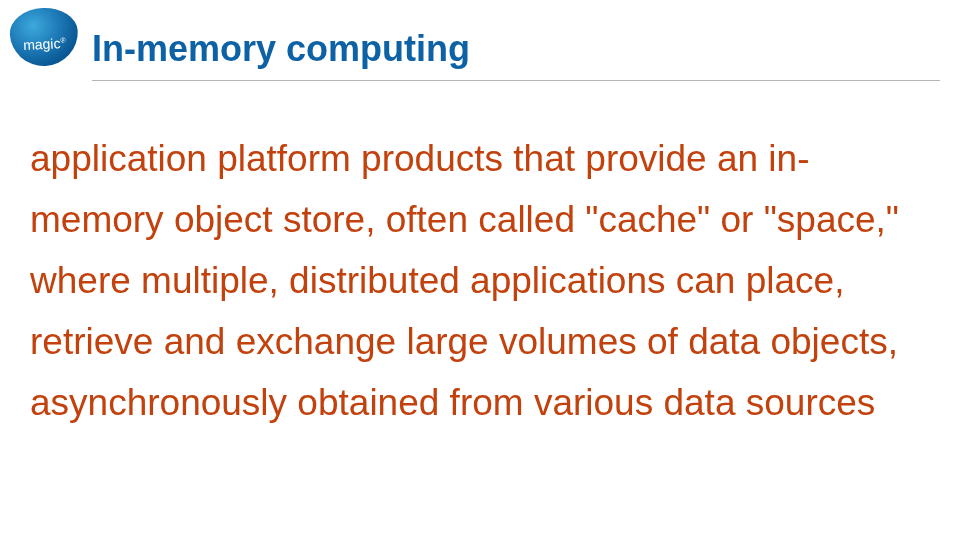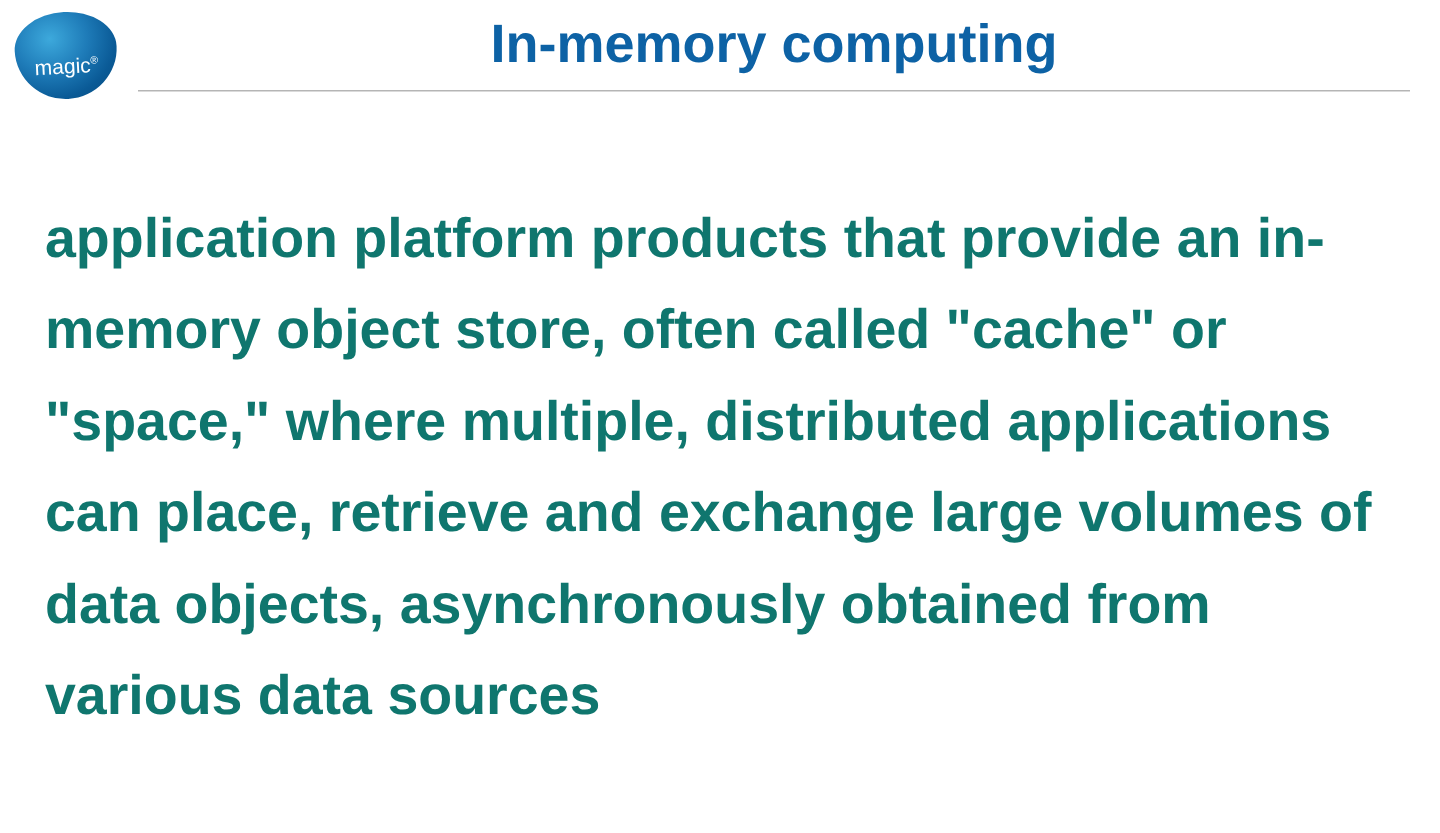--- a/index.html
+++ b/index.html
@@ -40,45 +40,44 @@
       font-weight: normal;
       font-family: Arial, sans-serif;
       white-space: nowrap;
     }
     .logo-text sup {
       font-size: 7px;
       vertical-align: super;
     }
     .header {
       position: absolute;
-      top: 8px;
+      top: 28px;
       left: 92px;
       right: 20px;
-      text-align: center;
     }
     .title {
       color: #0d62a5;
       font-size: 36px;
       font-weight: bold;
       padding-bottom: 10px;
     }
     .divider {
       border: none;
       border-top: 1px solid #b5b5b5;
       width: 100%;
     }
     .body-text {
       position: absolute;
       top: 128px;
       left: 30px;
       right: 40px;
-      color: #0f766e;
+      color: #c2410c;
       font-size: 37px;
       line-height: 1.65;
-      font-weight: bold;
+      font-weight: normal;
     }
   </style>
 </head>
 <body>
 
 <div class="logo">
   <div class="logo-shape">
     <span class="logo-text">
       <span>magic</span><sup>®</sup>
     </span>

